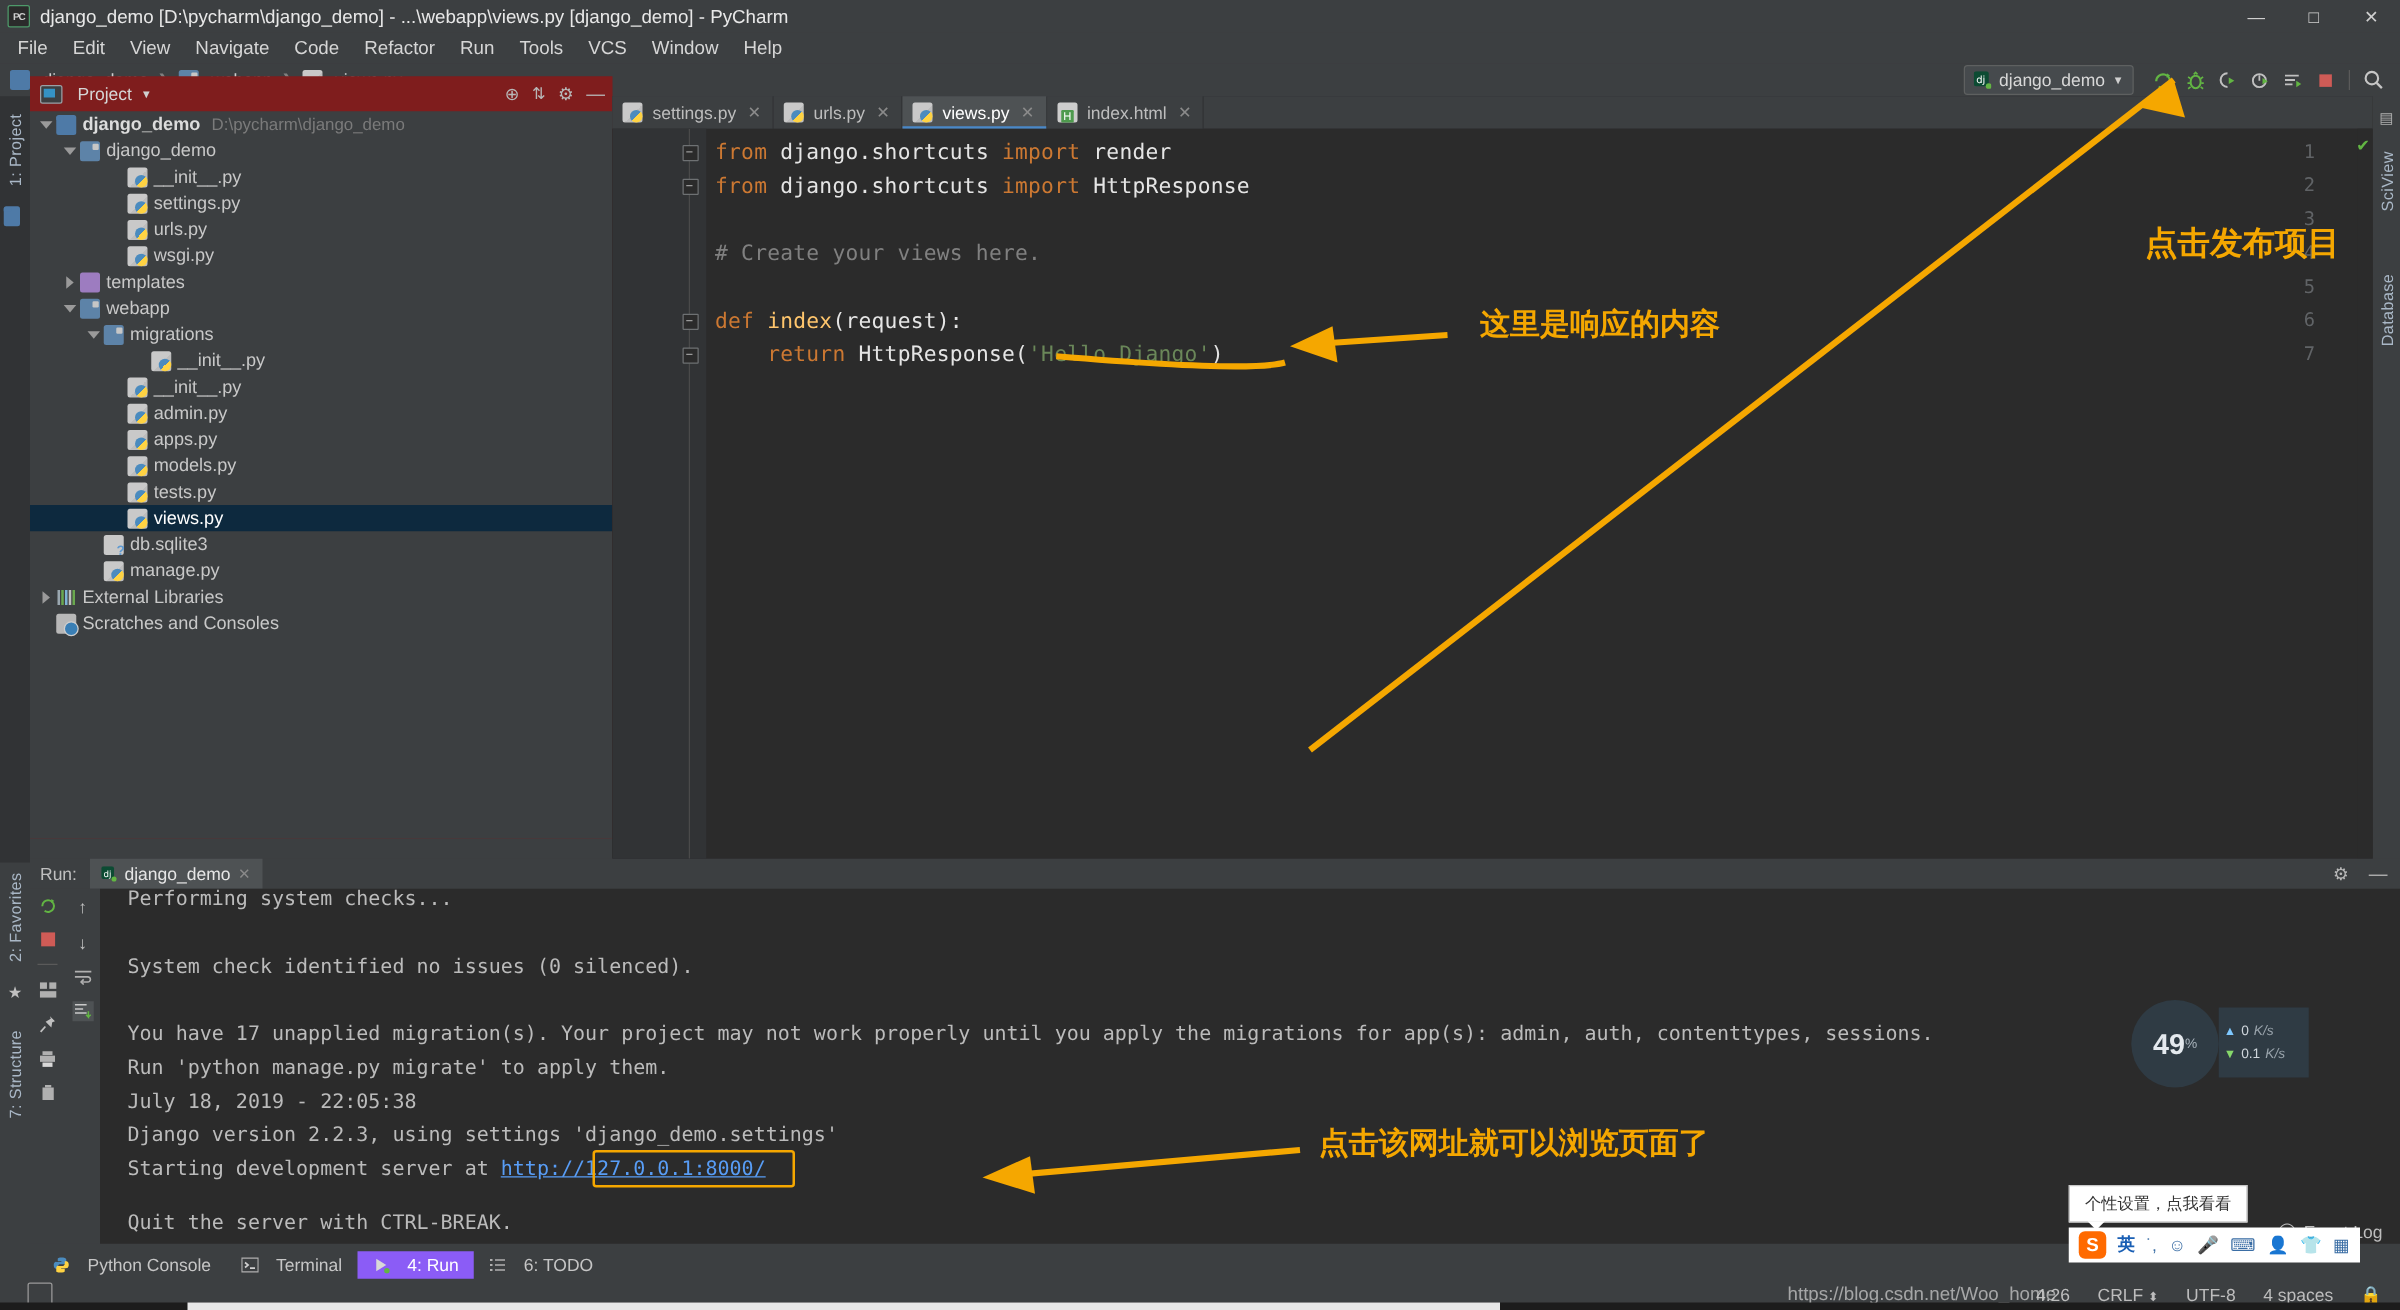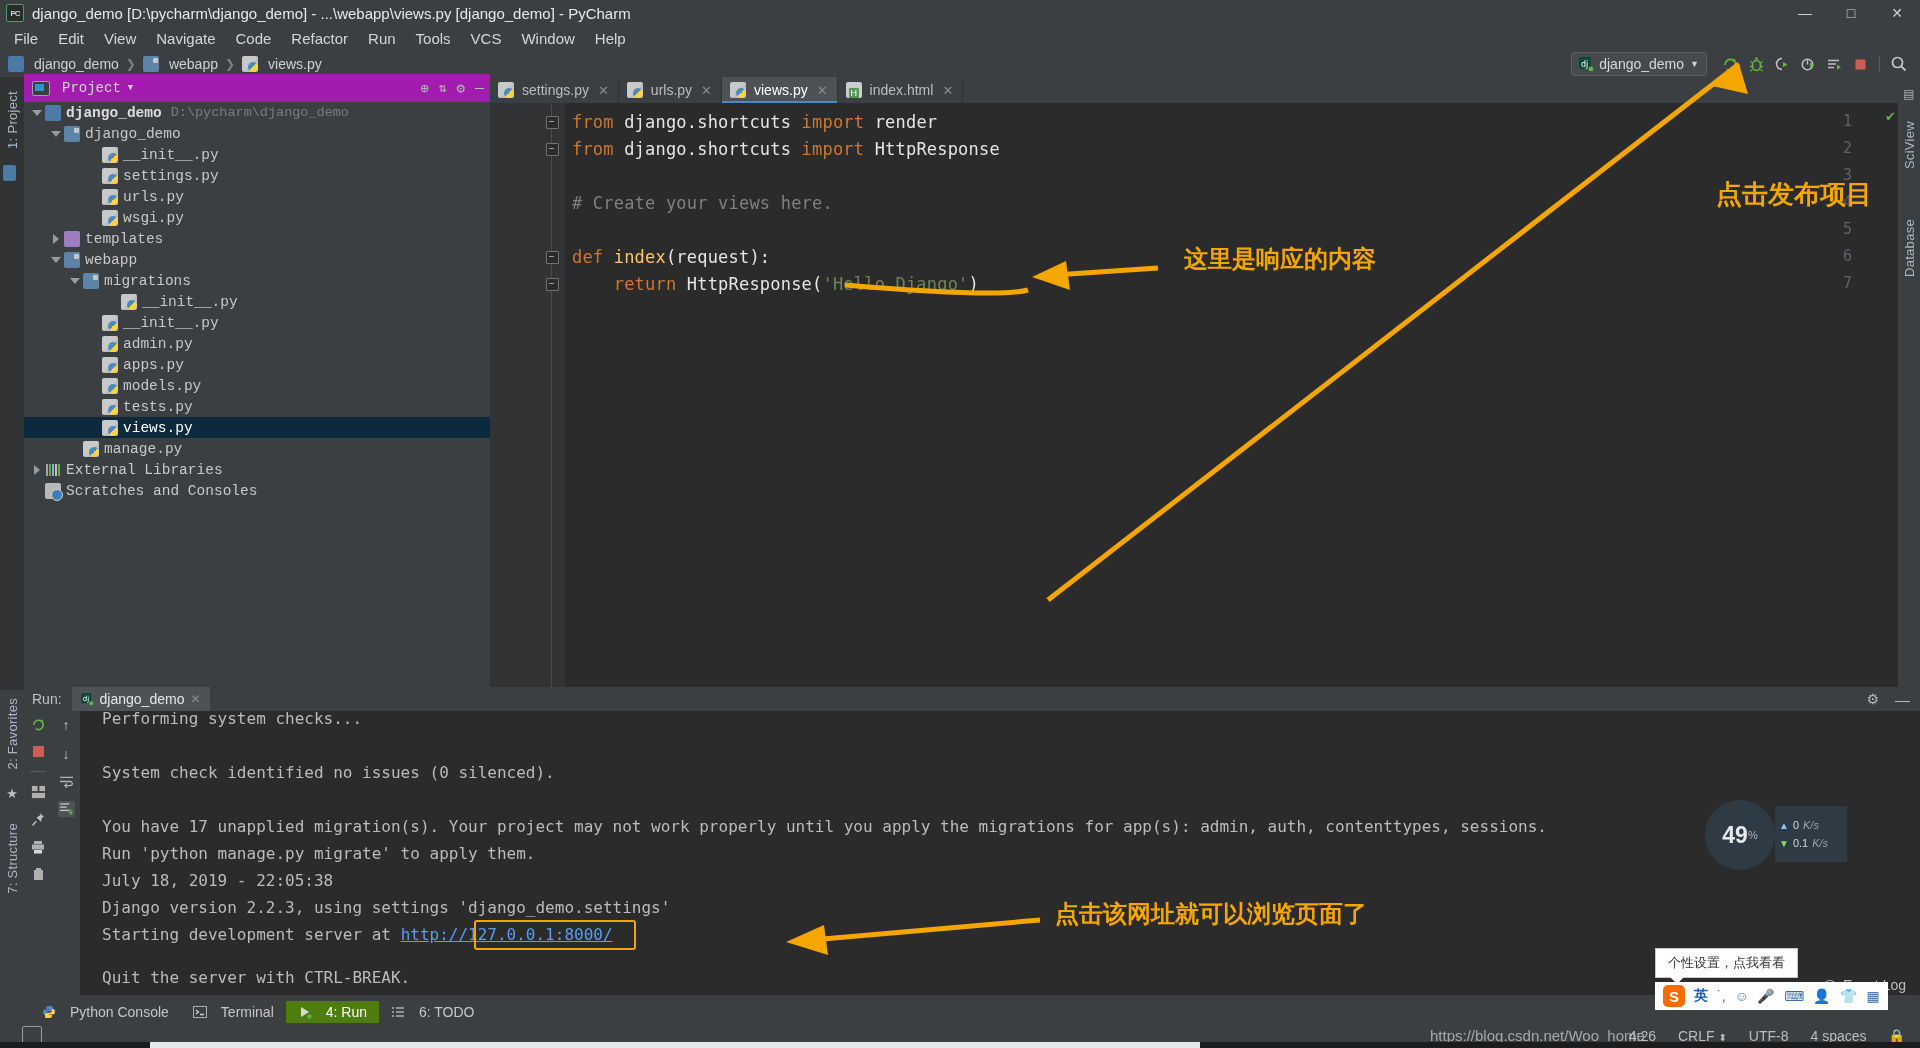--- a/index.html
+++ b/index.html
@@ -47,21 +47,21 @@
   #left-strip{top:77px;height:610px;display:flex;flex-direction:column;align-items:center;
               padding-top:6px;background:#313335;}
   #left-strip-bottom{position:absolute;left:0;top:690px;width:24px;height:330px;background:#3c3f41;
               display:flex;flex-direction:column;align-items:center;padding-top:8px;gap:16px;}
 
   
   #right-strip{position:absolute;right:0;top:77px;width:22px;height:610px;background:#3c3f41;
                display:flex;flex-direction:column;align-items:center;padding-top:10px;gap:20px;}
 
   
-  #project-panel{position:absolute;left:24px;top:74px;width:466px;height:610px;background:#a21caf;font-family:Liberation Mono, monospace;}
+  #project-panel{position:absolute;left:24px;top:61px;width:466px;height:610px;background:#7f1d1d;}
   #project-header{height:28px;display:flex;align-items:center;padding-left:8px;gap:7px;}
   #project-header .ptitle{font-size:14px;color:#d6d6d6;}
   #project-header-actions{position:absolute;right:6px;top:0;height:28px;display:flex;align-items:center;gap:10px;}
   #tree{position:absolute;left:0;top:28px;width:466px;height:582px;background:#3c3f41;overflow:hidden;}
   .row{height:21px;display:flex;align-items:center;font-size:14.5px;color:#c8c8c8;
        white-space:nowrap;padding-left:4px;}
   .row.sel{background:#0d293e;color:#ffffff;}
   .twisty{width:13px;height:13px;display:inline-block;margin-right:2px;flex:0 0 13px;}
   .tw-open,.tw-closed{position:relative;}
   .tw-open::before{content:"";position:absolute;left:2px;top:4px;border-left:5px solid transparent;
@@ -132,21 +132,21 @@
   #console{position:absolute;left:56px;top:24px;width:1840px;height:284px;background:#2b2b2b;
            overflow:hidden;}
   .conline{position:absolute;left:22px;font-size:16px;color:#bbbbbb;white-space:pre;
            font-family:"DejaVu Sans Mono","Liberation Mono",monospace;}
   .url-link{color:#589df6;text-decoration:underline;}
 
   
   #bottombar{position:absolute;left:0;top:1000px;width:1920px;height:24px;background:#3c3f41;
              display:flex;align-items:center;padding-left:30px;gap:0px;}
   .bbtn{display:flex;align-items:center;gap:14px;padding:3px 12px;font-size:14px;color:#c6c6c6;}
-  .bbtn.active{background:#4d7c0f;color:#ffffff;}
+  .bbtn.active{background:#8b5cf6;color:#ffffff;}
 
   
   #statusbar{position:absolute;left:0;top:1024px;width:1920px;height:24px;background:#3c3f41;
              display:flex;align-items:center;}
   #status-right{position:absolute;right:14px;top:0;height:24px;display:flex;align-items:center;
                 gap:22px;font-size:14px;color:#bdbdbd;}
   #status-left-ico{width:18px;height:18px;margin-left:22px;border:1px solid #9a9a9a;border-radius:2px;}
   #eventlog{position:absolute;right:14px;top:977px;font-size:14px;color:#bdbdbd;display:flex;align-items:center;gap:6px;}
 
   
@@ -388,20 +388,25 @@
       </div>
       <div class="row" style="padding-left: 63px;">
         <span class="twisty "></span>
         <span class="ico ic-py"></span>
         <span>tests.py</span>
       </div>
       <div class="row sel" style="padding-left: 63px;">
         <span class="twisty "></span>
         <span class="ico ic-py"></span>
         <span>views.py</span>
+      </div>
+      <div class="row" style="padding-left: 44px;">
+        <span class="twisty "></span>
+        <span class="ico ic-db"></span>
+        <span>db.sqlite3</span>
       </div>
       <div class="row" style="padding-left: 44px;">
         <span class="twisty "></span>
         <span class="ico ic-py"></span>
         <span>manage.py</span>
       </div>
       <div class="row" style="padding-left: 6px;">
         <span class="twisty tw-closed"></span>
         <span class="ico ic-lib"></span>
         <span>External Libraries</span>

